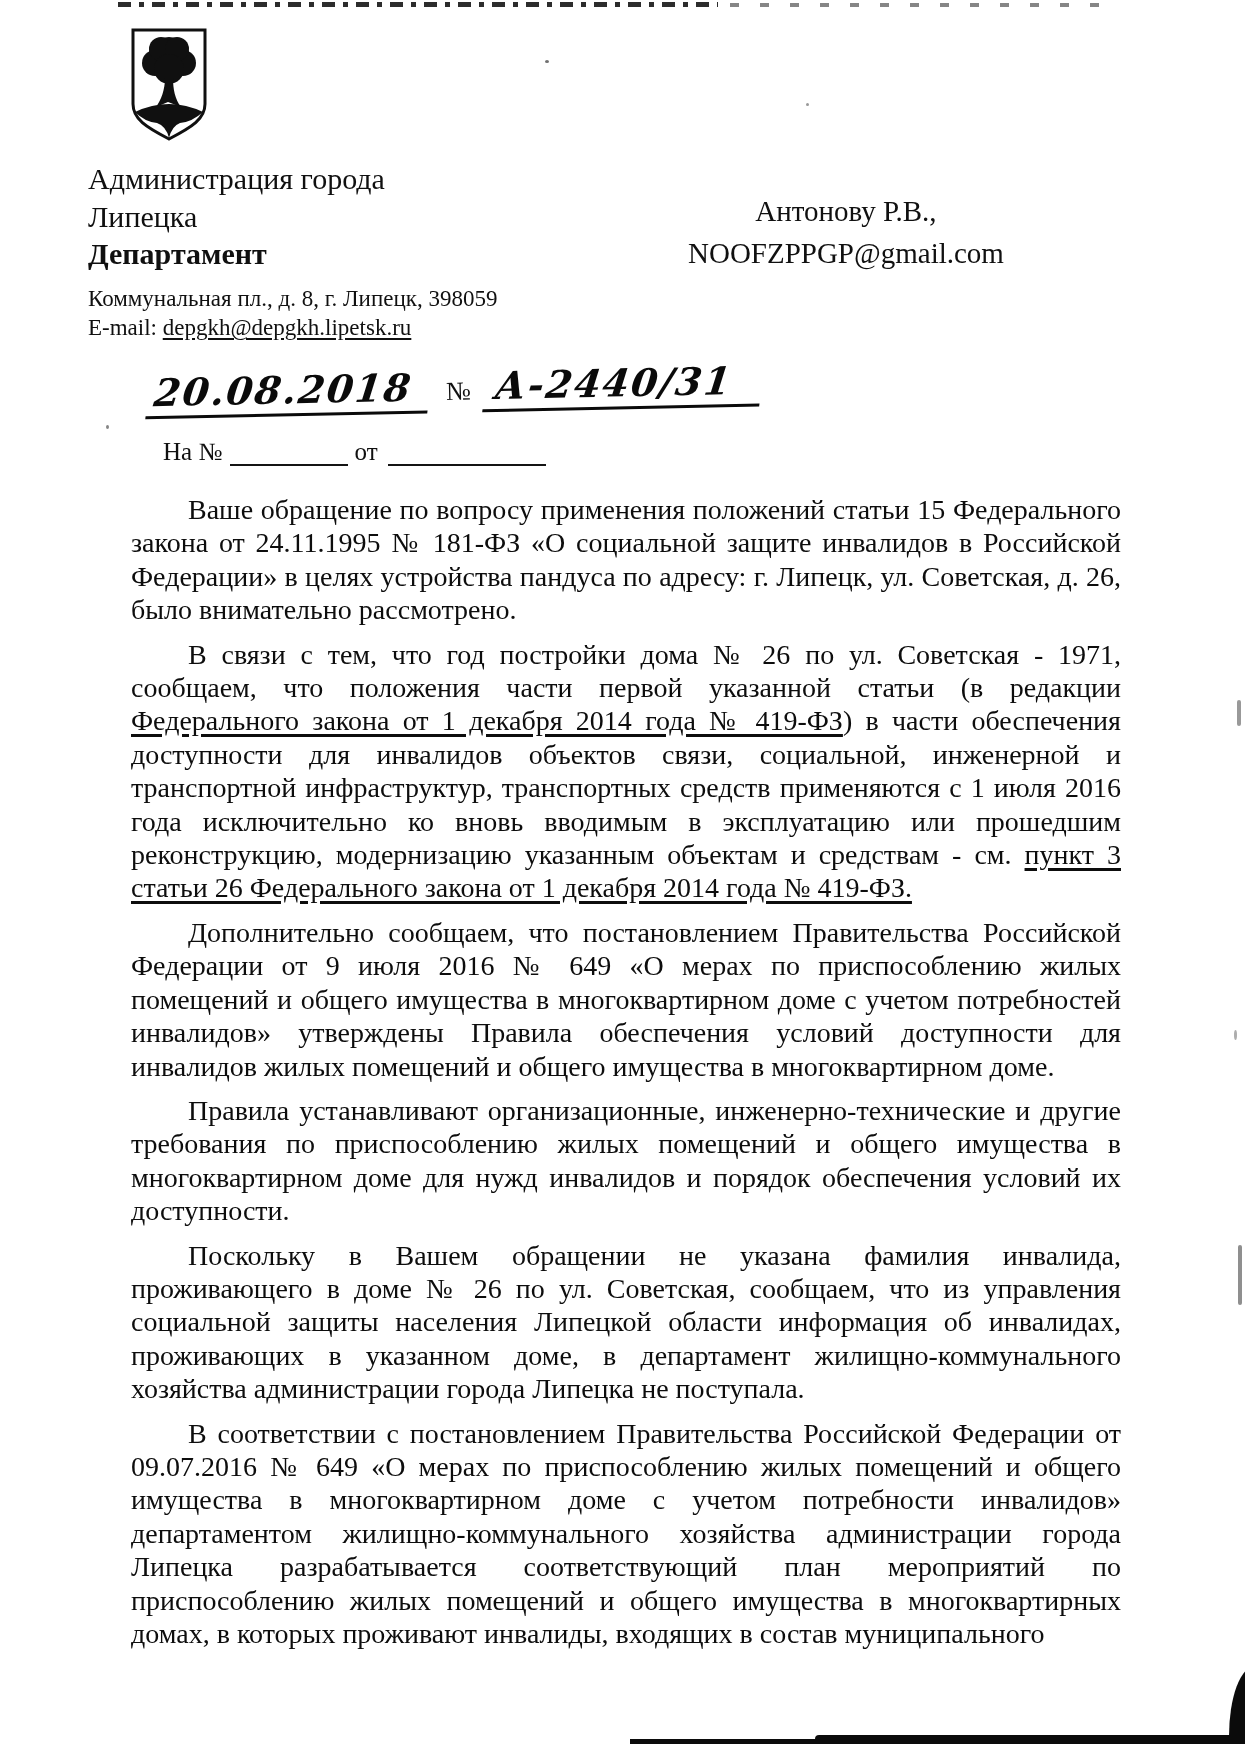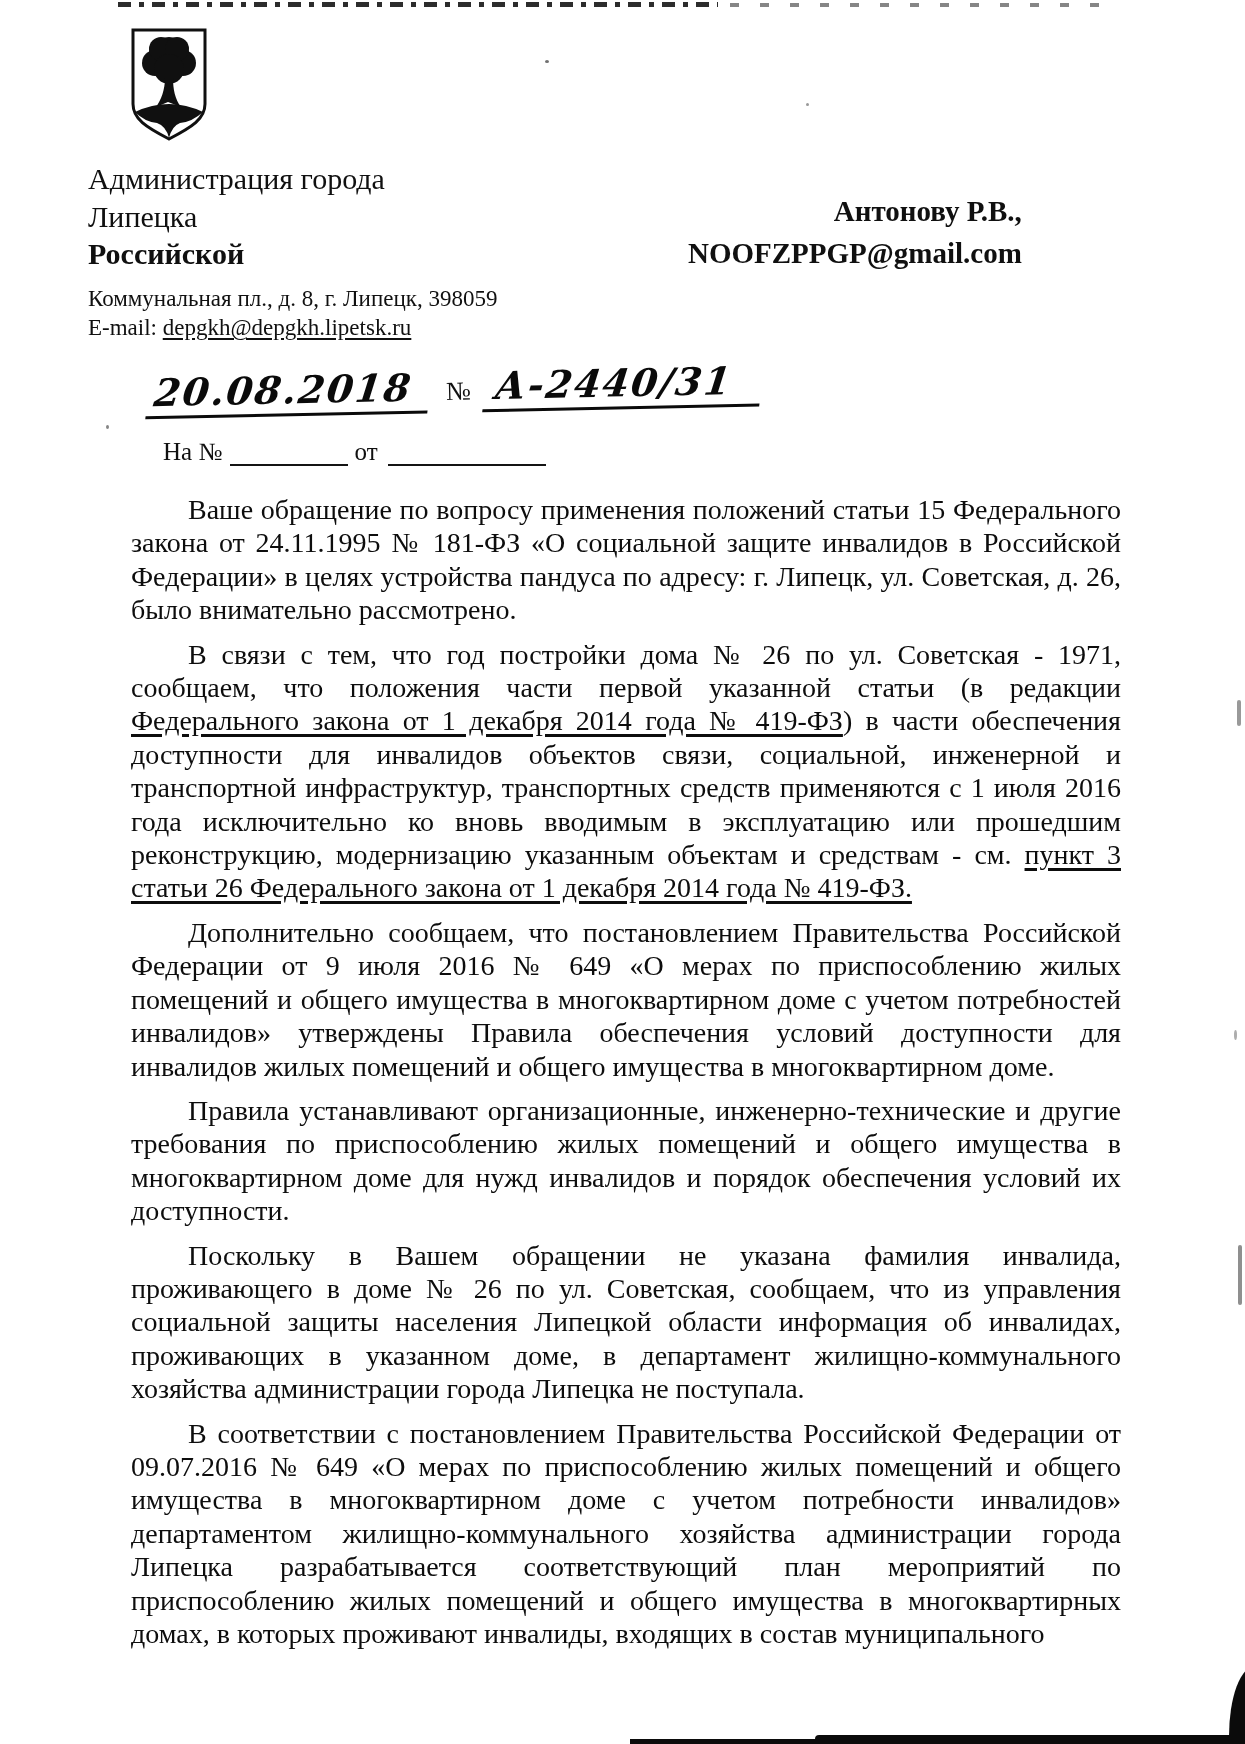--- a/index.html
+++ b/index.html
@@ -71,21 +71,21 @@
     position:absolute;top:438px;left:163px;font-size:25px;white-space:nowrap;
   }
   .blank{
     display:inline-block;border-bottom:2px solid #141414;height:22px;vertical-align:bottom;
   }
   .blank-1{width:118px;margin-left:8px;}
   .blank-2{width:158px;margin-left:10px;}
 
   
   .addressee{
-    position:absolute;top:190px;left:688px;font-size:29px;line-height:42px;text-align:right;font-weight:bold;
+    position:absolute;top:190px;left:688px;font-size:29px;line-height:42px;text-align:center;
   }
 
   
   .body-text{
     position:absolute;top:482px;left:120px;width:1012px;
     font-size:28px;line-height:33.4px;text-align:justify;
     color:#0d0d0d;
   }
   .body-text p{margin:11px;text-indent:57px;}
   .u{
@@ -122,21 +122,21 @@
           <circle cx="31" cy="21" r="12"></circle>
           <circle cx="47" cy="21" r="12"></circle>
           <circle cx="39" cy="41" r="15"></circle>
           <path d="M35 50 C35 62 31 72 26 79 L38 74 L51 79 C45 71 43 61 43 50 Z"></path>
           <path d="M5 84 Q39 68 73 84 Q62 94 50 95 Q42 98 39 110 Q36 98 27 95 Q15 94 5 84 Z"></path>
         </g>
       </svg>
     </span>
     <div class="org-line">Администрация города</div>
     <div class="org-line">Липецка</div>
-    <div class="dept-line">Российской</div>
+    <div class="dept-line">Департамент</div>
     <div class="addr-line">Коммунальная пл., д. 8, г. Липецк, 398059</div>
     <div class="contact-line"><span>E-mail: </span><span class="email-link">depgkh@depgkh.lipetsk.ru</span></div>
   </div>
 
   <div class="hw-row">
     <span class="hw date">20.08.2018</span><span class="no-sign">№</span><span class="hw num">А-2440/31</span>
   </div>
 
   <div class="reply-row">
     <span>На №</span><span class="blank blank-1"></span>

